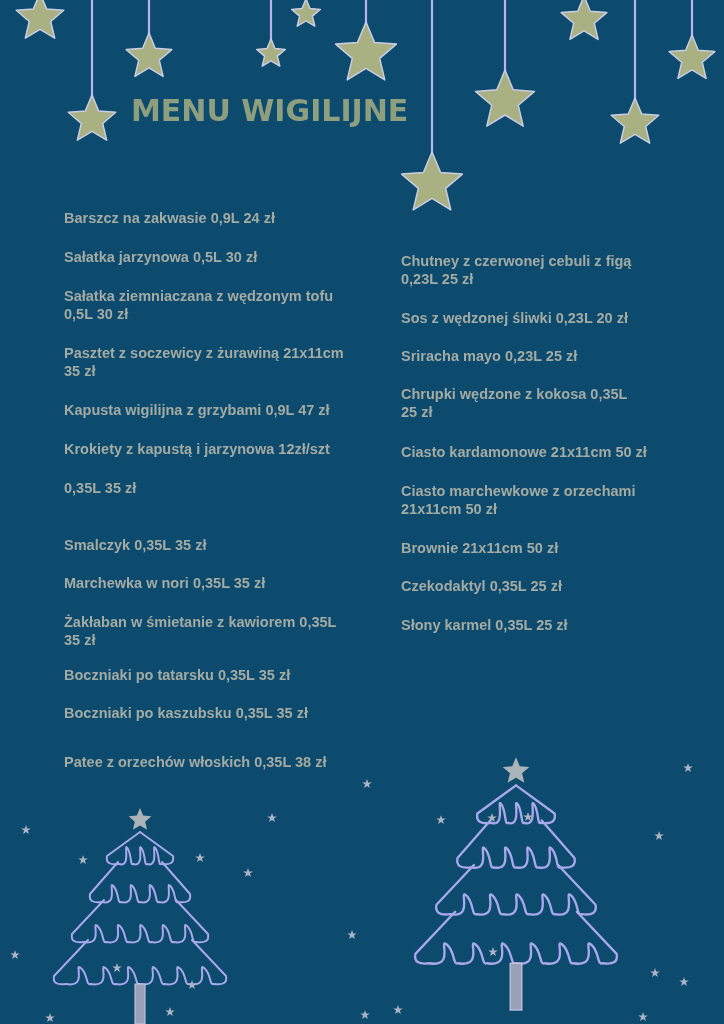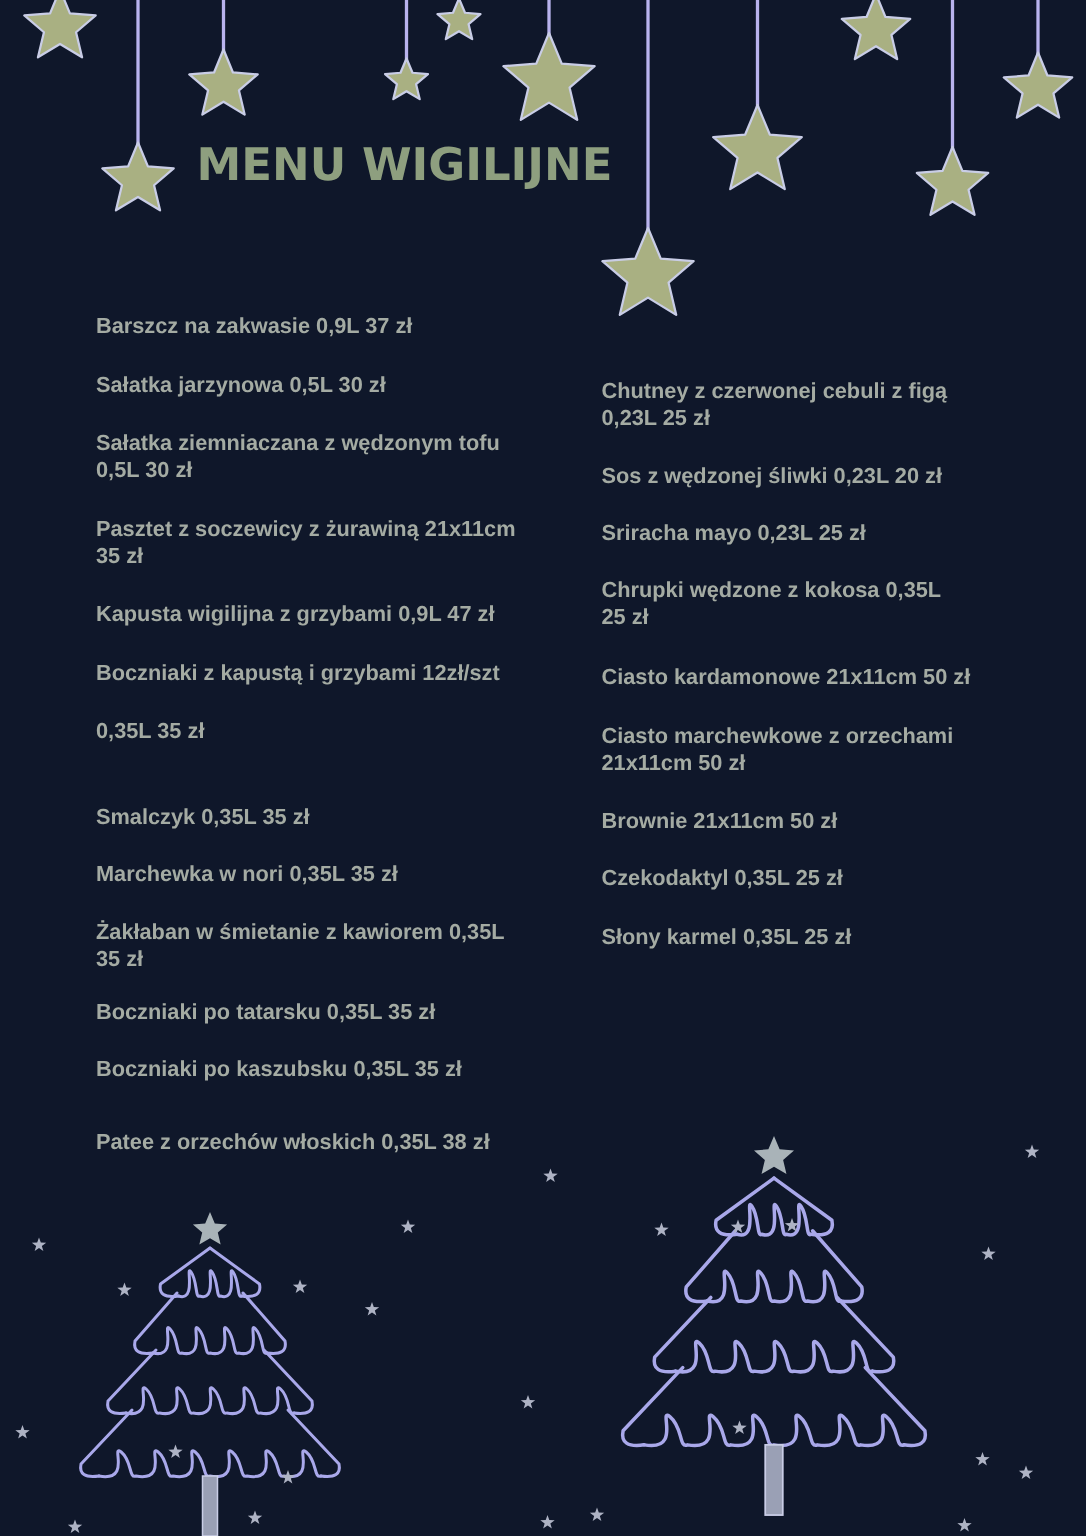--- a/index.html
+++ b/index.html
@@ -2,21 +2,21 @@
 <html><head>
 <meta charset="utf-8">
 <style>
   html, body { margin: 0; padding: 0; }
   body {
     width: 724px; height: 1024px; overflow: hidden;
     background: #0b3488;
     position: relative;
     font-family: "Liberation Sans", "DejaVu Sans", sans-serif;
   }
-  .page { position: absolute; inset: 0; background: #0f172a; }
+  .page { position: absolute; inset: 0; background: #0c4a6e; }
   .title {
     position: absolute; left: 131px; top: 93px;
     font-family: "DejaVu Sans", sans-serif;
     font-size: 30px; font-weight: bold; letter-spacing: 0px;
     color: #8e9f7f; white-space: nowrap;
   }
   .col { position: absolute; color: #a4aba3; font-size: 14.5px; font-weight: bold; line-height: 18px; }
   .col .item { position: absolute; left: 0; white-space: nowrap; }
   .col-left { left: 64px; top: 0; }
   .col-right { left: 401px; top: 0; }
@@ -103,38 +103,38 @@
       <path d="M684.0 977.0L685.2 980.4L688.8 980.5L685.9 982.6L686.9 986.0L684.0 984.0L681.1 986.0L682.1 982.6L679.2 980.5L682.8 980.4Z" fill="#aeb3c4"></path>
       <path d="M643.0 1012.0L644.2 1015.4L647.8 1015.5L644.9 1017.6L645.9 1021.0L643.0 1019.0L640.1 1021.0L641.1 1017.6L638.2 1015.5L641.8 1015.4Z" fill="#aeb3c4"></path>
       <path d="M493.0 947.0L494.2 950.4L497.8 950.5L494.9 952.6L495.9 956.0L493.0 954.0L490.1 956.0L491.1 952.6L488.2 950.5L491.8 950.4Z" fill="#aeb3c4"></path>
       <path d="M398.0 1005.0L399.2 1008.4L402.8 1008.5L399.9 1010.6L400.9 1014.0L398.0 1012.0L395.1 1014.0L396.1 1010.6L393.2 1008.5L396.8 1008.4Z" fill="#aeb3c4"></path>
     </svg>
 
   <div class="title">MENU WIGILIJNE</div>
 
   <div class="col col-left" id="col-left">
       <div class="item" style="top: 209px;">
-        <div>Barszcz na zakwasie 0,9L 37 zł</div>
+        <div>Barszcz na zakwasie 0,9L 24 zł</div>
       </div>
       <div class="item" style="top: 248px;">
         <div>Sałatka jarzynowa 0,5L 30 zł</div>
       </div>
       <div class="item" style="top: 287px;">
         <div>Sałatka ziemniaczana z wędzonym tofu</div>
         <div>0,5L 30 zł</div>
       </div>
       <div class="item" style="top: 344px;">
         <div>Pasztet z soczewicy z żurawiną 21x11cm</div>
         <div>35 zł</div>
       </div>
       <div class="item" style="top: 401px;">
         <div>Kapusta wigilijna z grzybami 0,9L 47 zł</div>
       </div>
       <div class="item" style="top: 440px;">
-        <div>Boczniaki z kapustą i grzybami  12zł/szt</div>
+        <div>Krokiety z kapustą i jarzynowa  12zł/szt</div>
       </div>
       <div class="item" style="top: 479px;">
         <div>0,35L 35 zł</div>
       </div>
       <div class="item" style="top: 536px;">
         <div>Smalczyk  0,35L 35 zł</div>
       </div>
       <div class="item" style="top: 574px;">
         <div>Marchewka w nori 0,35L 35 zł</div>
       </div>

